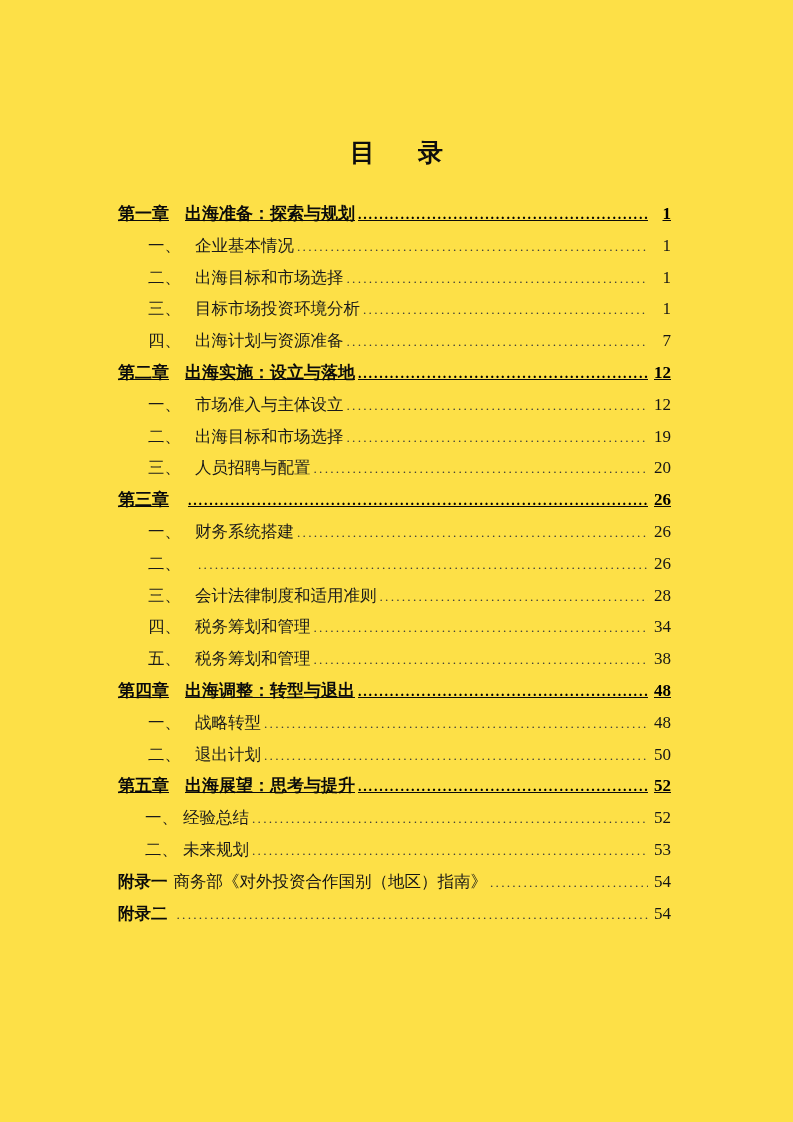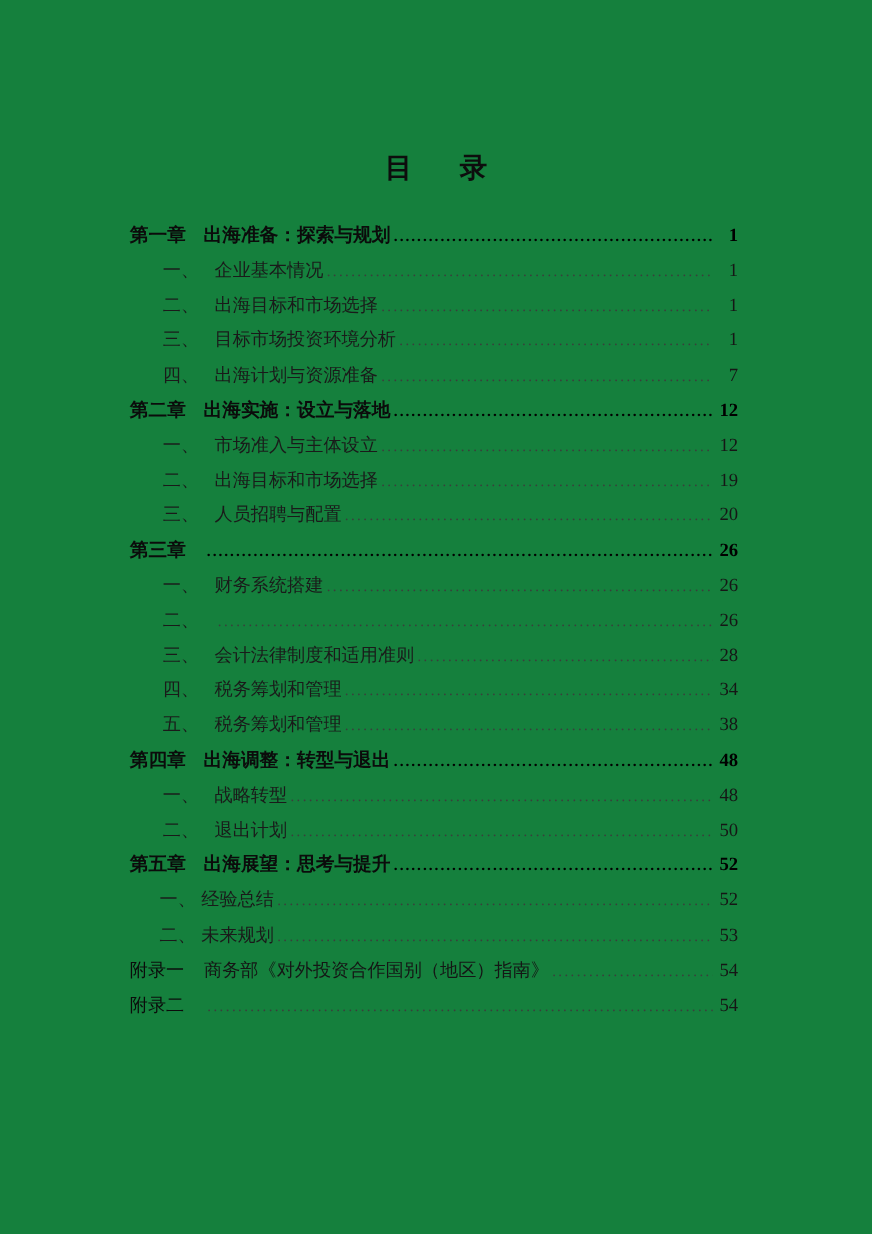--- a/index.html
+++ b/index.html
@@ -4,21 +4,21 @@
 <style>
   html, body {
     margin: 0;
     padding: 0;
     background: #ffffff;
   }
   .page {
     position: relative;
     width: 793px;
     height: 1122px;
-    background: #15803d;
+    background: #fde047;
     color: #111111;
     font-family: "Liberation Sans", sans-serif;
     overflow: hidden;
   }
   .doc-title {
     position: absolute;
     top: 136px;
     left: 0;
     width: 100%;
     text-align: center;
@@ -36,25 +36,25 @@
     width: 553px;
   }
   .toc-row {
     display: flex;
     align-items: baseline;
     height: 31.8px;
     line-height: 31.8px;
     white-space: nowrap;
   }
   
-  .chapter { font-weight: 700; font-size: 17px; color: #0b0b0b; }
+  .chapter { font-weight: 700; font-size: 17px; color: #0b0b0b; text-decoration: underline; }
   .chapter .label { flex: 0 0 auto; margin-right: 16px; }
   
   .appendix { font-size: 16.5px; color: #151515; }
-  .appendix .label { flex: 0 0 auto; font-weight: 400; margin-right: 18px; color: #0b0b0b; }
+  .appendix .label { flex: 0 0 auto; font-weight: 700; margin-right: 6px; color: #0b0b0b; }
   
   .sub, .sub-tight { font-size: 16.5px; color: #1a1a1a; }
   .sub .marker { flex: 0 0 auto; width: 47px; margin-left: 30px; }
   .sub-tight .marker { flex: 0 0 auto; width: 38px; margin-left: 27px; }
   .title { flex: 0 0 auto; }
   
   .leader {
     flex: 1 1 auto;
     overflow: hidden;
     white-space: nowrap;

